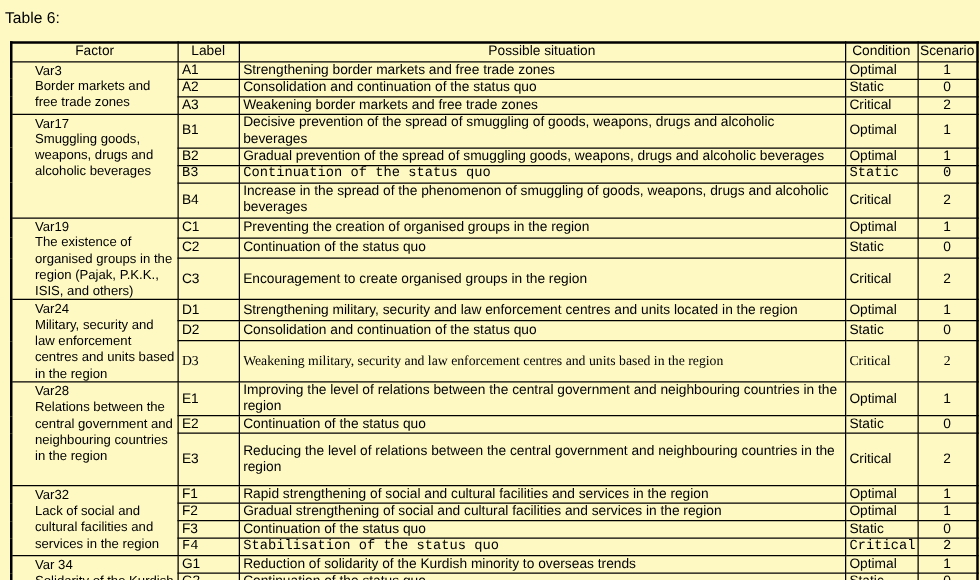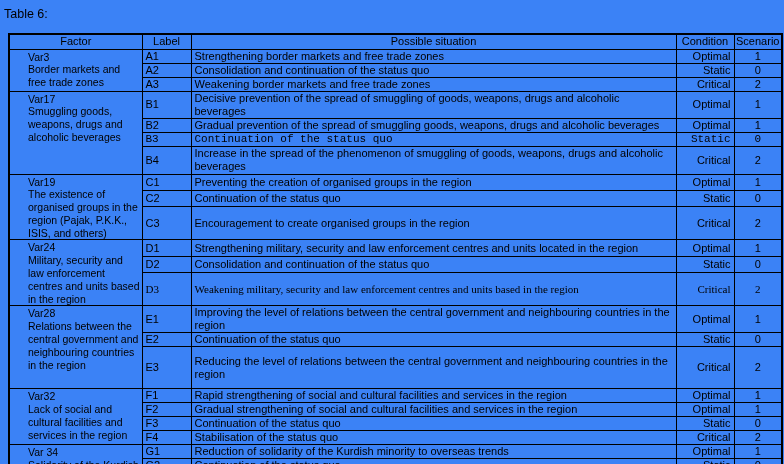--- a/index.html
+++ b/index.html
@@ -5,21 +5,21 @@
   html, body {
     margin: 0;
     padding: 0;
     background: #ffffff;
     font-family: "Liberation Sans", sans-serif;
     color: #000000;
   }
   .page {
     width: 784px;
     height: 464px;
-    background: #3b82f6;
+    background: #fef9c3;
     overflow: hidden;
     box-sizing: border-box;
   }
   .title-row {
     display: flex;
     align-items: baseline;
     margin: 6px 0 0 4px;
     font-size: 12.5px;
     line-height: 16px;
     white-space: nowrap;
@@ -56,21 +56,21 @@
     line-height: 13px;
   }
   td.factor-cell {
     vertical-align: top;
     font-size: 10.5px;
     line-height: 12.8px;
     padding: 1px 2px 0 18px;
   }
   td.label-cell     { text-align: left; line-height: 13px; }
   td.situation-cell { text-align: left; line-height: 13px; }
-  td.condition-cell { text-align: right; line-height: 13px; }
+  td.condition-cell { text-align: left; line-height: 13px; }
   td.scenario-cell  { text-align: center; line-height: 13px; }
 </style>
 </head>
 <body>
 
 <div class="page">
 
   <div class="title-row">
     <span class="title-label">Table 6:</span>
   </div>
@@ -224,21 +224,21 @@
           <td class="situation-cell">Gradual strengthening of social and cultural facilities and services in the region</td>
           <td class="condition-cell">Optimal</td>
           <td class="scenario-cell">1</td>
         </tr>
         <tr style="height: 14px;">
           <td class="label-cell">F3</td>
           <td class="situation-cell">Continuation of the status quo</td>
           <td class="condition-cell">Static</td>
           <td class="scenario-cell">0</td>
         </tr>
-        <tr style="height: 14px;">
+        <tr style="height: 14px; font-family: Liberation Mono, monospace;">
           <td class="label-cell">F4</td>
           <td class="situation-cell">Stabilisation of the status quo</td>
           <td class="condition-cell">Critical</td>
           <td class="scenario-cell">2</td>
         </tr>
         <tr style="height: 14px;">
           <td class="factor-cell" rowspan="3">
             <div>Var 34</div>
             <div>Solidarity of the Kurdish minority with overseas tendencies</div>
           </td>

